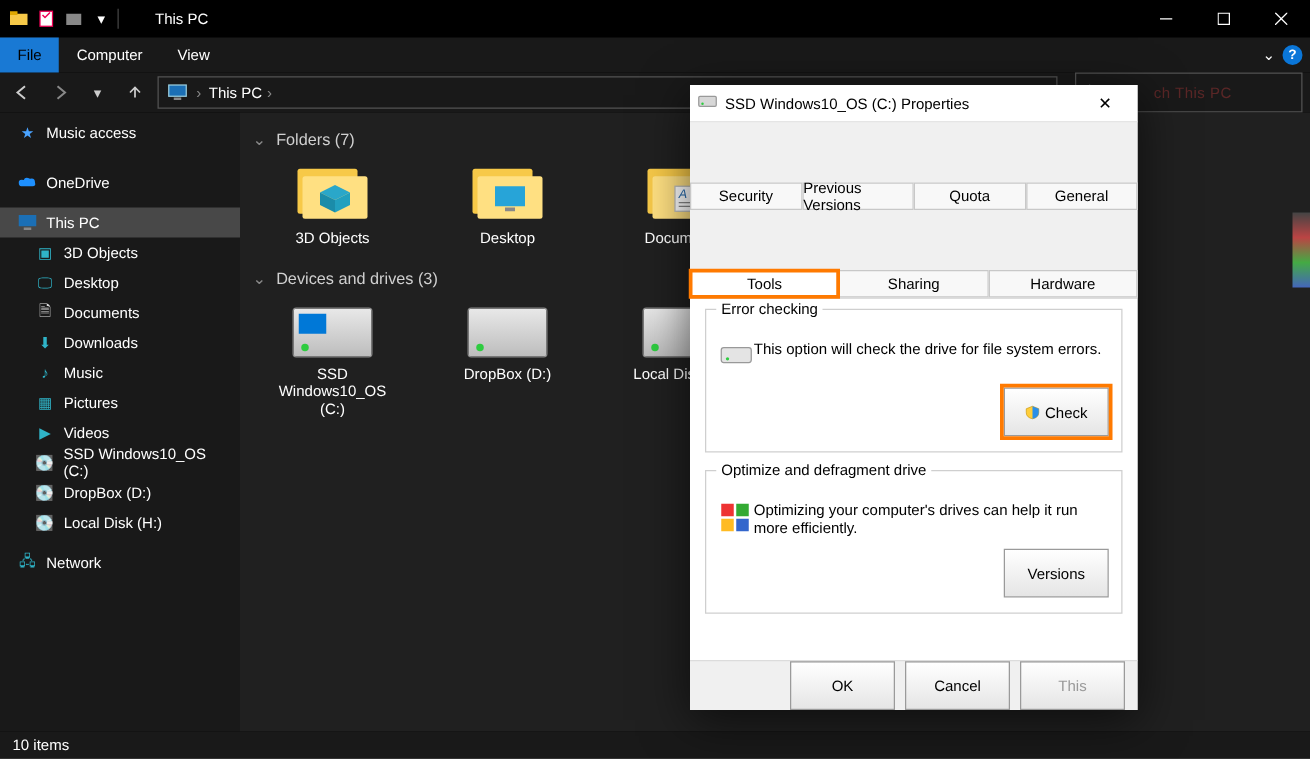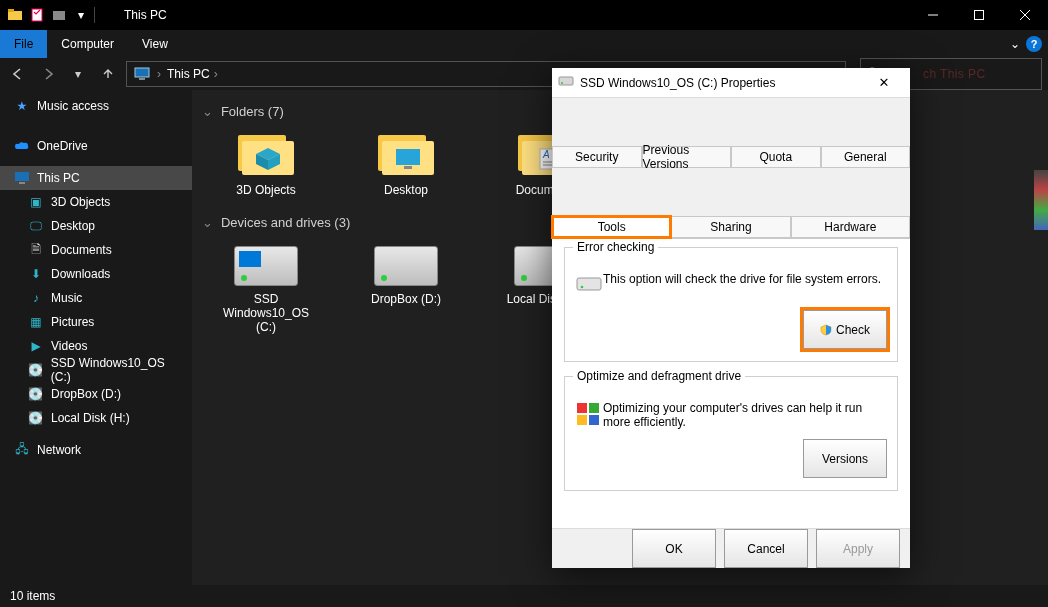--- a/index.html
+++ b/index.html
@@ -383,16 +383,16 @@
 
   </div>
   <div class="dfooter">
     <div class="wbtn">
         <span>OK</span>
       </div>
     <div class="wbtn">
         <span>Cancel</span>
       </div>
     <div class="wbtn disabled">
-        <span>Apply</span>
+        <span>This</span>
       </div>
   </div>
 </div>
 
 </body></html>

